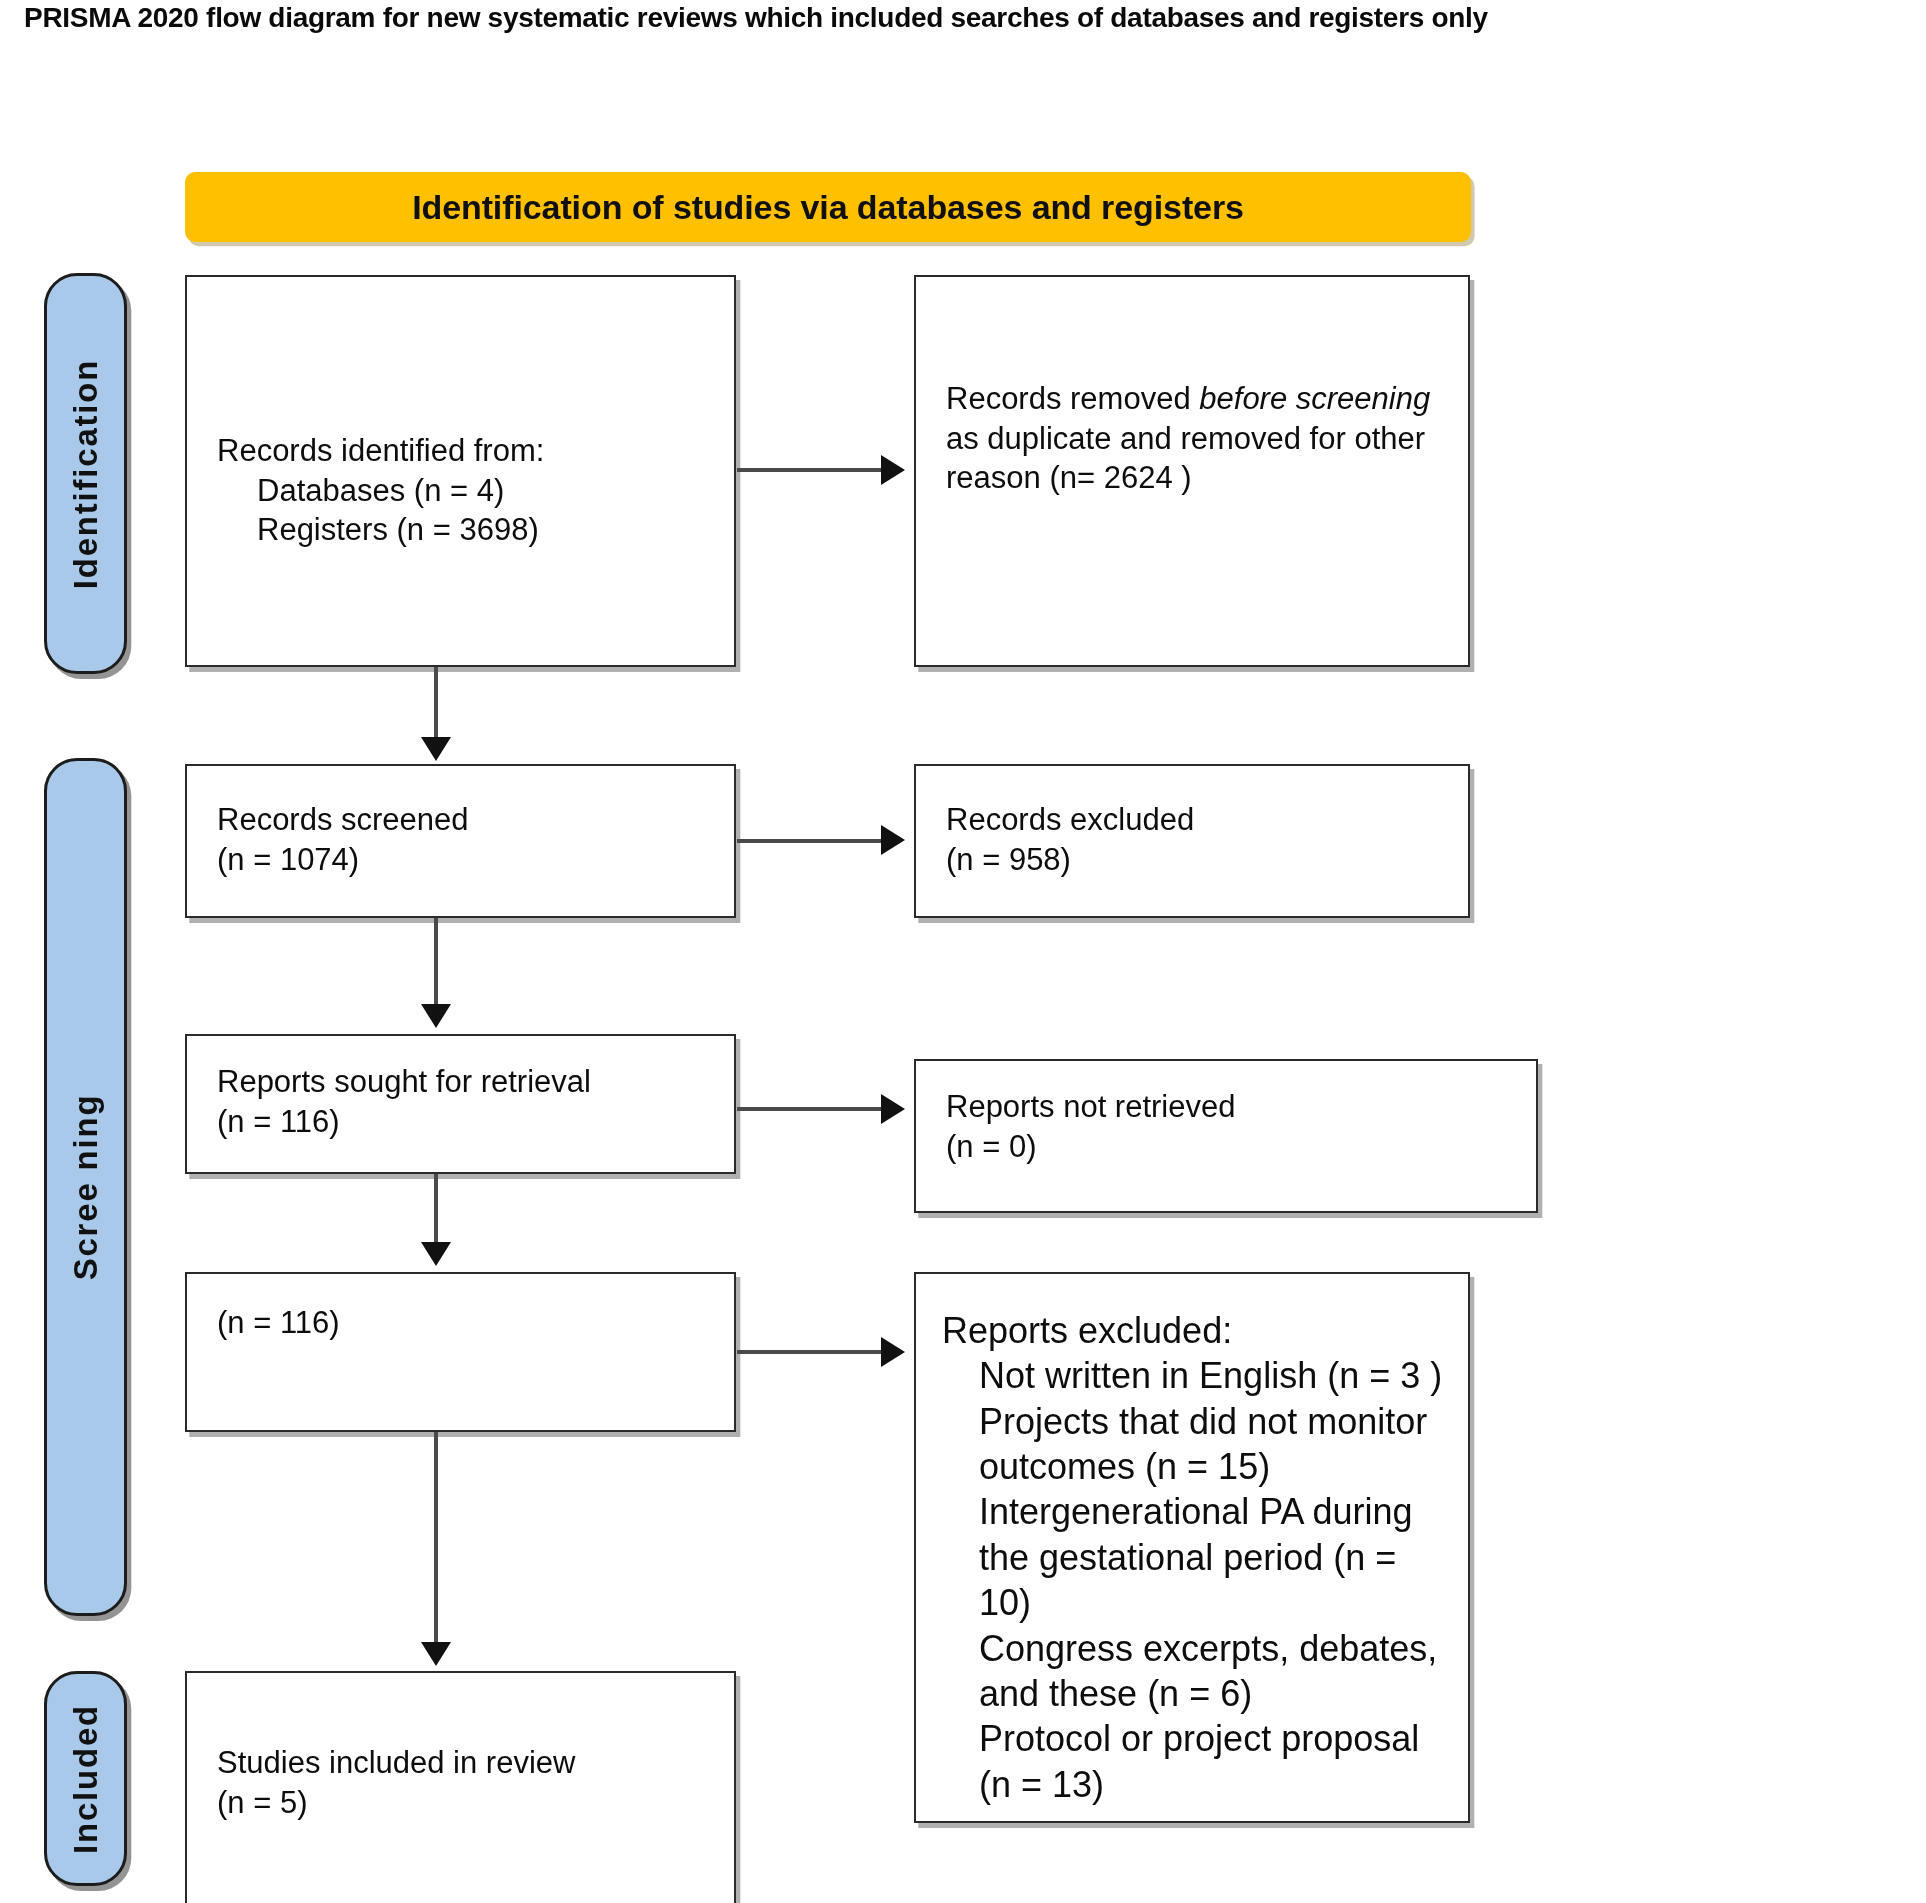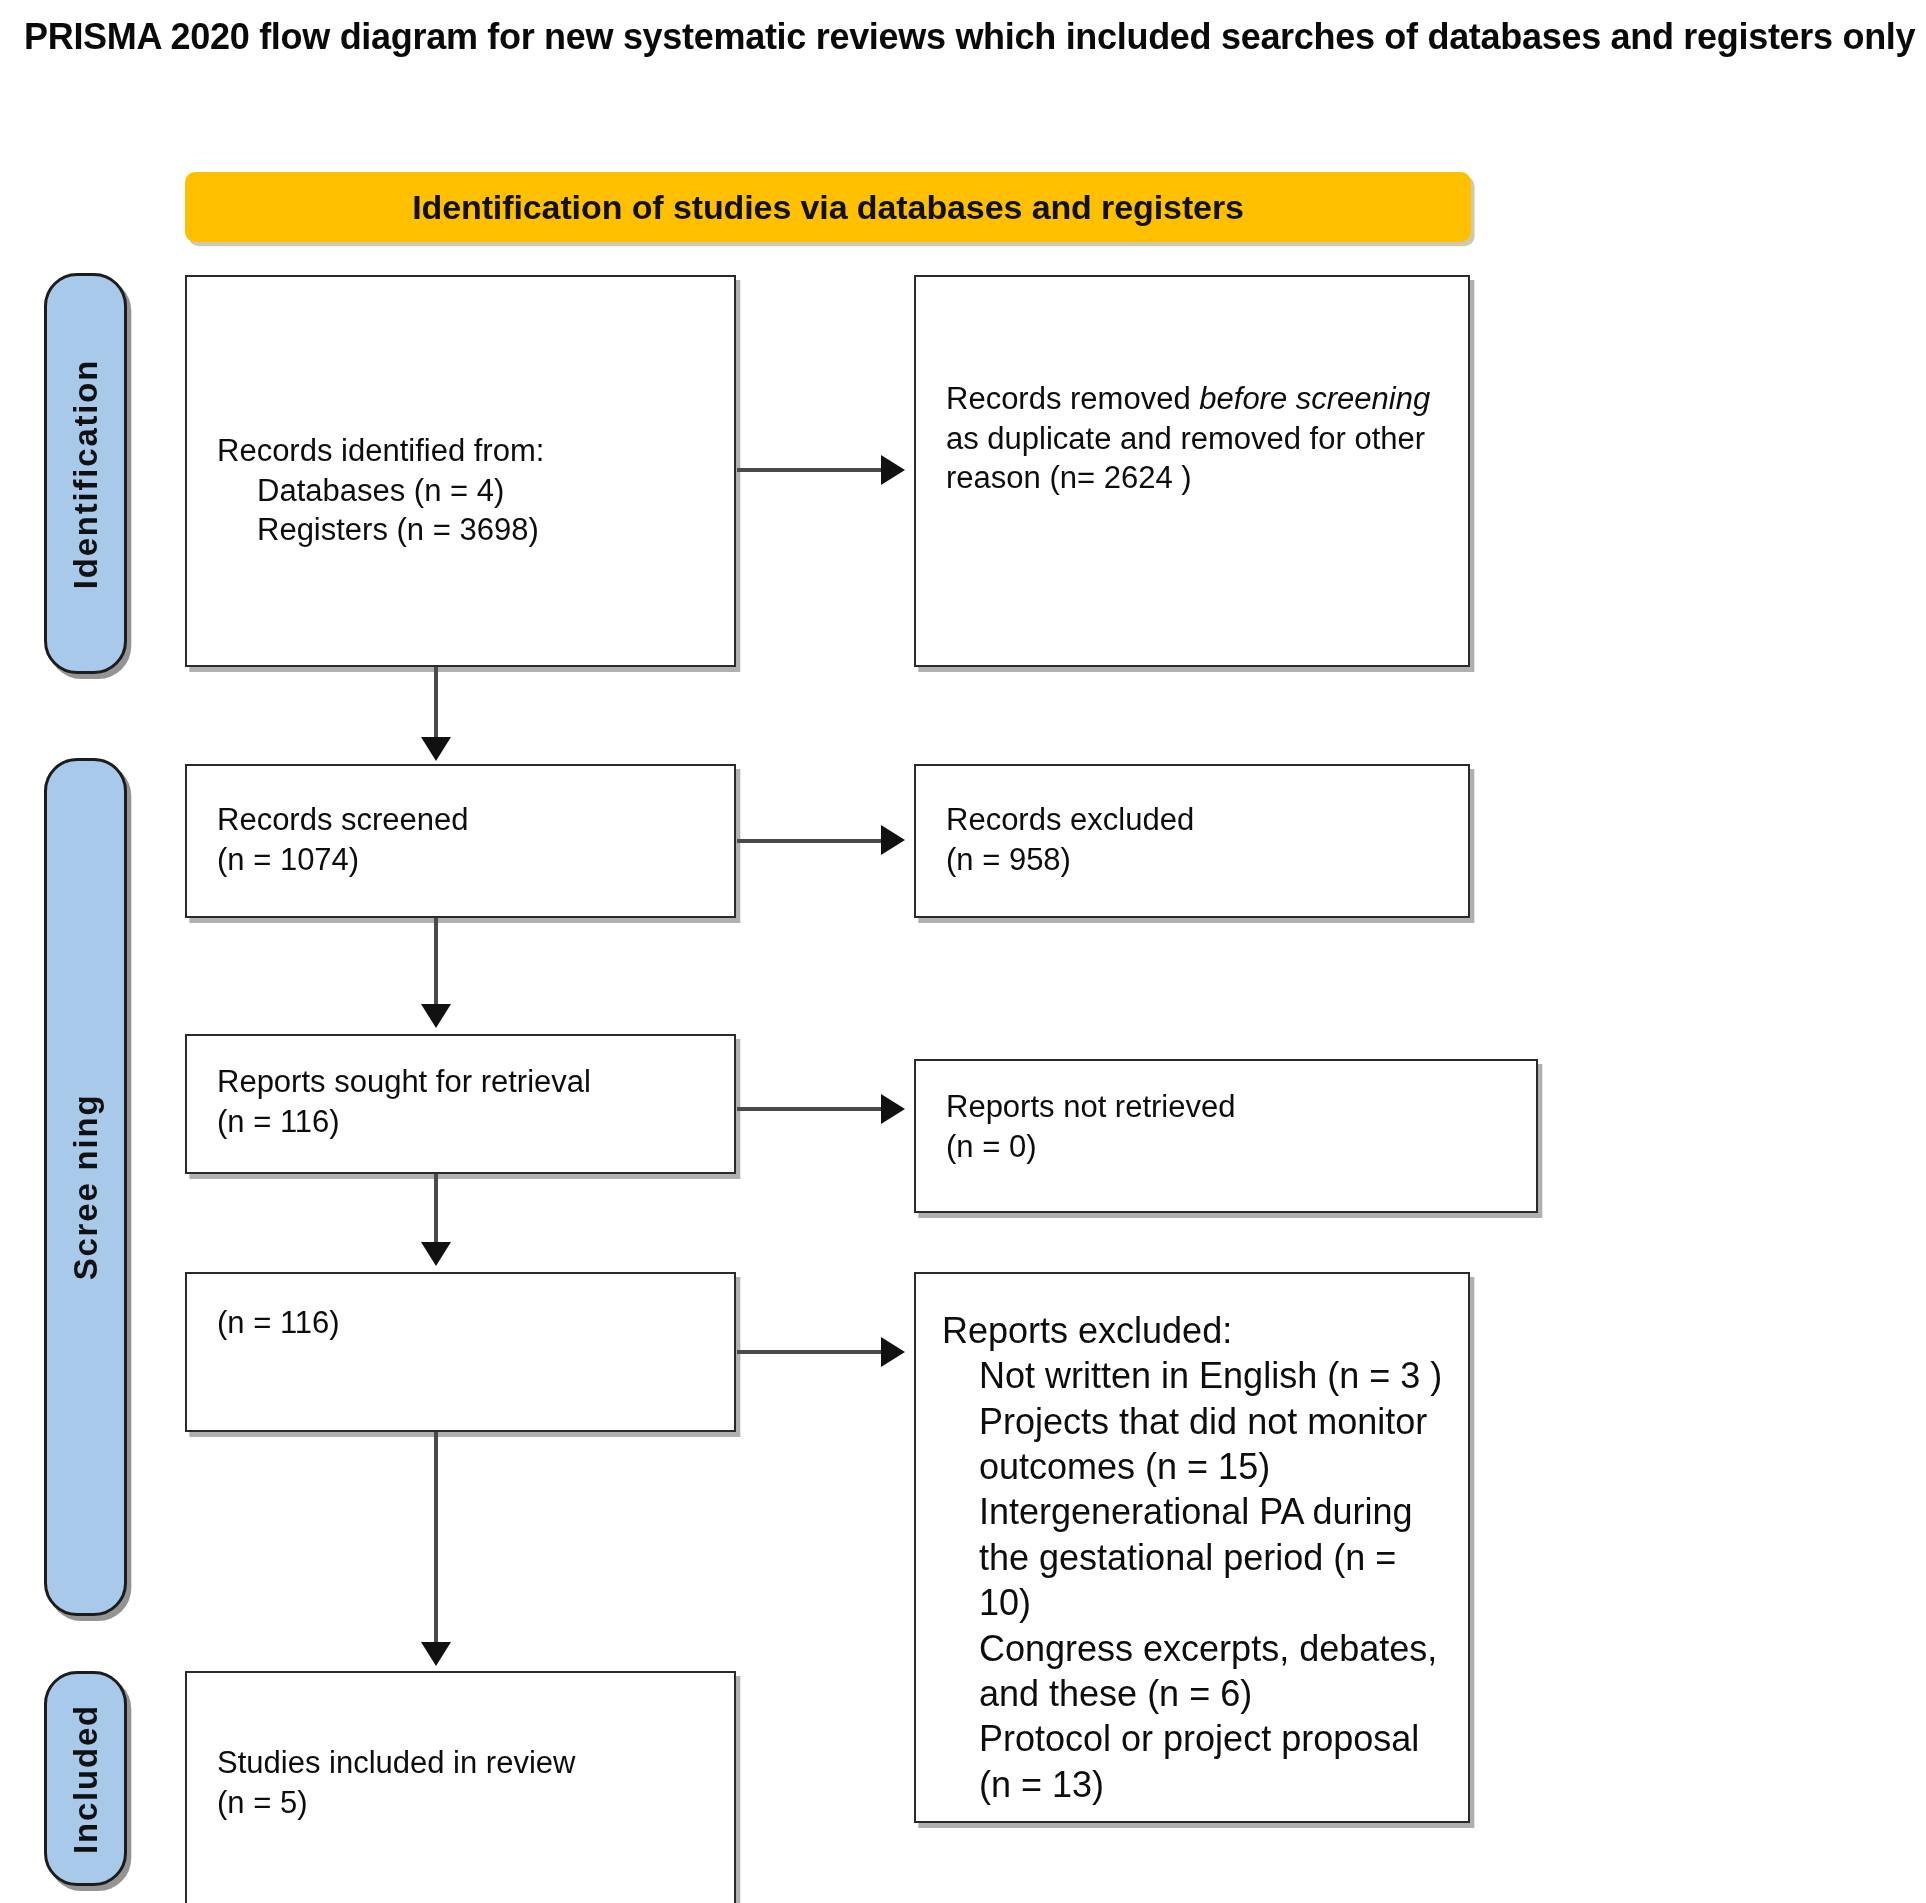--- a/index.html
+++ b/index.html
@@ -17,23 +17,23 @@
     width: 1926px;
     height: 1904px;
     background: #ffffff;
     overflow: hidden;
   }
 
   
   #diagram-title {
     position: absolute;
     left: 24px;
-    top: 16px;
+    top: 2px;
     width: 1881px;
-    font-size: 36px;
+    font-size: 28px;
     font-weight: bold;
     letter-spacing: -0.3px;
     white-space: nowrap;
     color: #0a0a0a;
   }
 
   
   .stage-pill {
     position: absolute;
     background: #a9c9ea;

